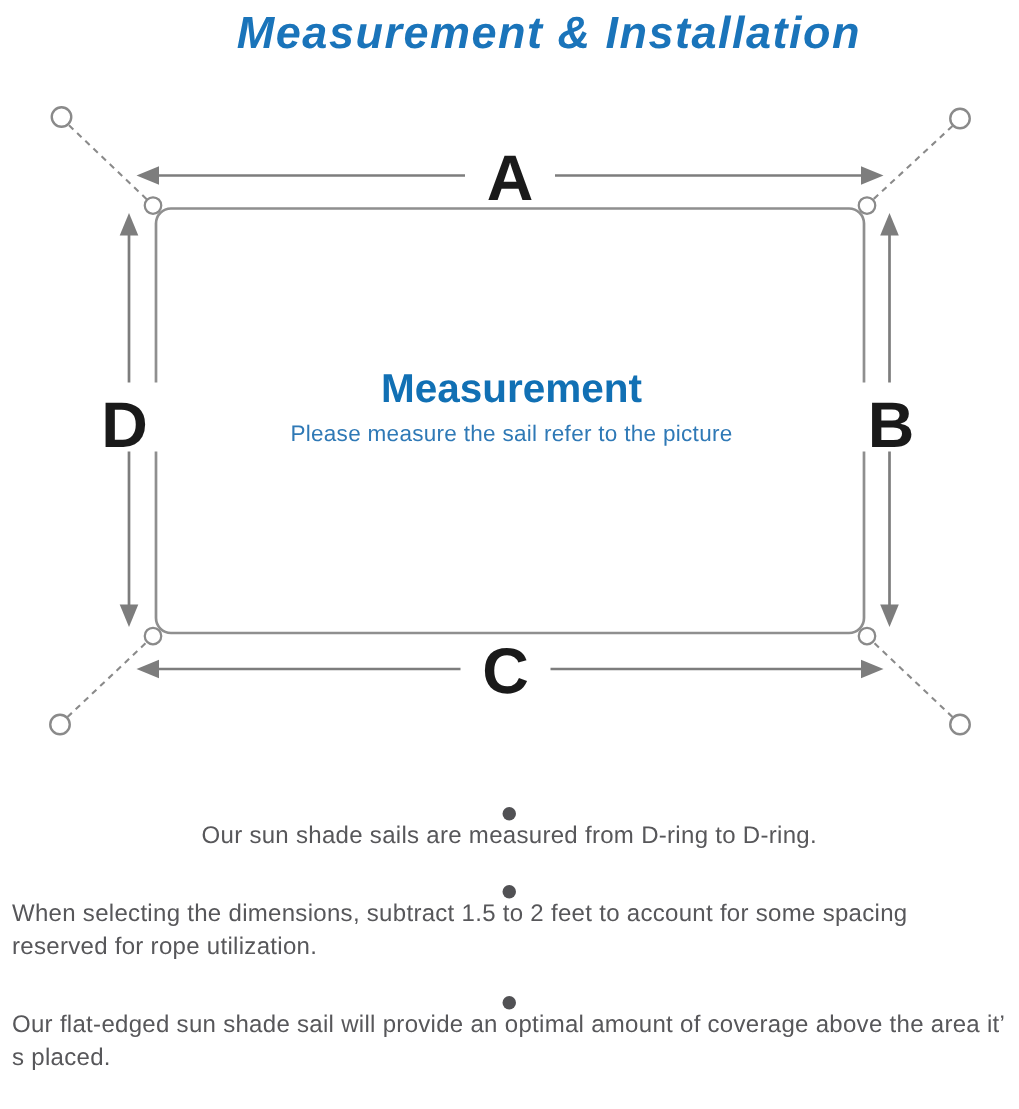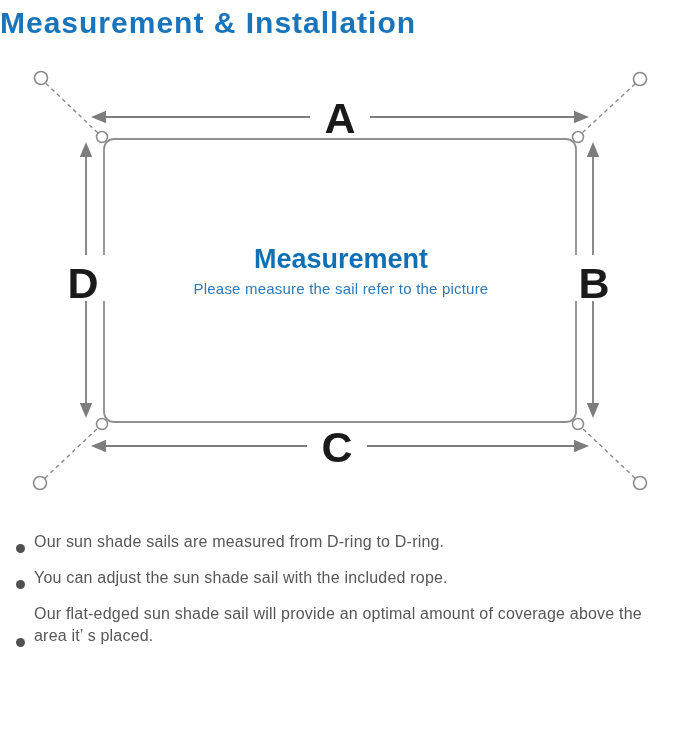--- a/index.html
+++ b/index.html
@@ -2,40 +2,41 @@
 <html><head>
 <meta charset="utf-8">
 <style>
   html,body{margin:0;padding:0;background:#ffffff;}
   body{
     width:679px;height:739px;position:relative;overflow:hidden;
     font-family:"Liberation Sans", sans-serif;
   }
   .page-title{
     position:absolute;top:2px;left:0;width:574px;height:42px;
-    line-height:42px;text-align:left;
+    line-height:42px;text-align:right;
     font-size:30px;font-weight:700;letter-spacing:1px;
     color:#1a74ba;
+    font-style:italic;
   }
   #diagram{position:absolute;top:55px;left:0;}
   .sail-stroke{fill:#ffffff;stroke:#8f8f8f;stroke-width:1.8;}
   .rope-dash{stroke:#8a8a8a;stroke-width:1.4;stroke-dasharray:4 3.5;fill:none;}
   .ring{fill:#ffffff;stroke:#8a8a8a;stroke-width:1.6;}
   .dring{fill:#ffffff;stroke:#8a8a8a;stroke-width:1.5;}
   .arrow-line{stroke:#7d7d7d;stroke-width:1.8;}
   .arrow-head{fill:#7d7d7d;stroke:none;}
   .label-mask{fill:#ffffff;}
   .dim-label{font-family:"Liberation Sans",sans-serif;font-size:43px;font-weight:700;fill:#1a1a1a;text-anchor:middle;}
   .center-title{font-family:"Liberation Sans",sans-serif;font-size:27px;font-weight:700;fill:#1170b4;text-anchor:middle;}
   .center-sub{font-family:"Liberation Sans",sans-serif;font-size:15px;fill:#2f79b6;text-anchor:middle;letter-spacing:0.2px;}
   .notes{
     position:absolute;top:531px;left:8px;width:663px;
     display:flex;flex-direction:column;
   }
-  .note-item{display:flex;align-items:flex-end;margin-bottom:14px;}
+  .note-item{display:flex;align-items:center;margin-bottom:14px;flex-direction:column;}
   .note-dot{
     flex:0 0 auto;width:9px;height:9px;border-radius:50%;
     background:#515154;margin:7px 9px 0 8px;
   }
   .note-text{
     flex:1 1 auto;font-size:16px;line-height:22px;color:#57575a;
     letter-spacing:0.2px;
   }
 </style>
 </head>
@@ -100,19 +101,19 @@
   <text class="center-sub" x="341" y="239">Please measure the sail refer to the picture</text>
 </svg>
 
 <div class="notes">
   <div class="note-item">
     <span class="note-dot"></span>
     <span class="note-text">Our sun shade sails are measured from D-ring to D-ring.</span>
   </div>
   <div class="note-item">
     <span class="note-dot"></span>
-    <span class="note-text">You can adjust the sun shade sail with the included rope.</span>
+    <span class="note-text">When selecting the dimensions, subtract 1.5 to 2 feet to account for some spacing reserved for rope utilization.</span>
   </div>
   <div class="note-item">
     <span class="note-dot"></span>
     <span class="note-text">Our flat-edged sun shade sail will provide an optimal amount of coverage above the area it’ s placed.</span>
   </div>
 </div>
 
 </body></html>

